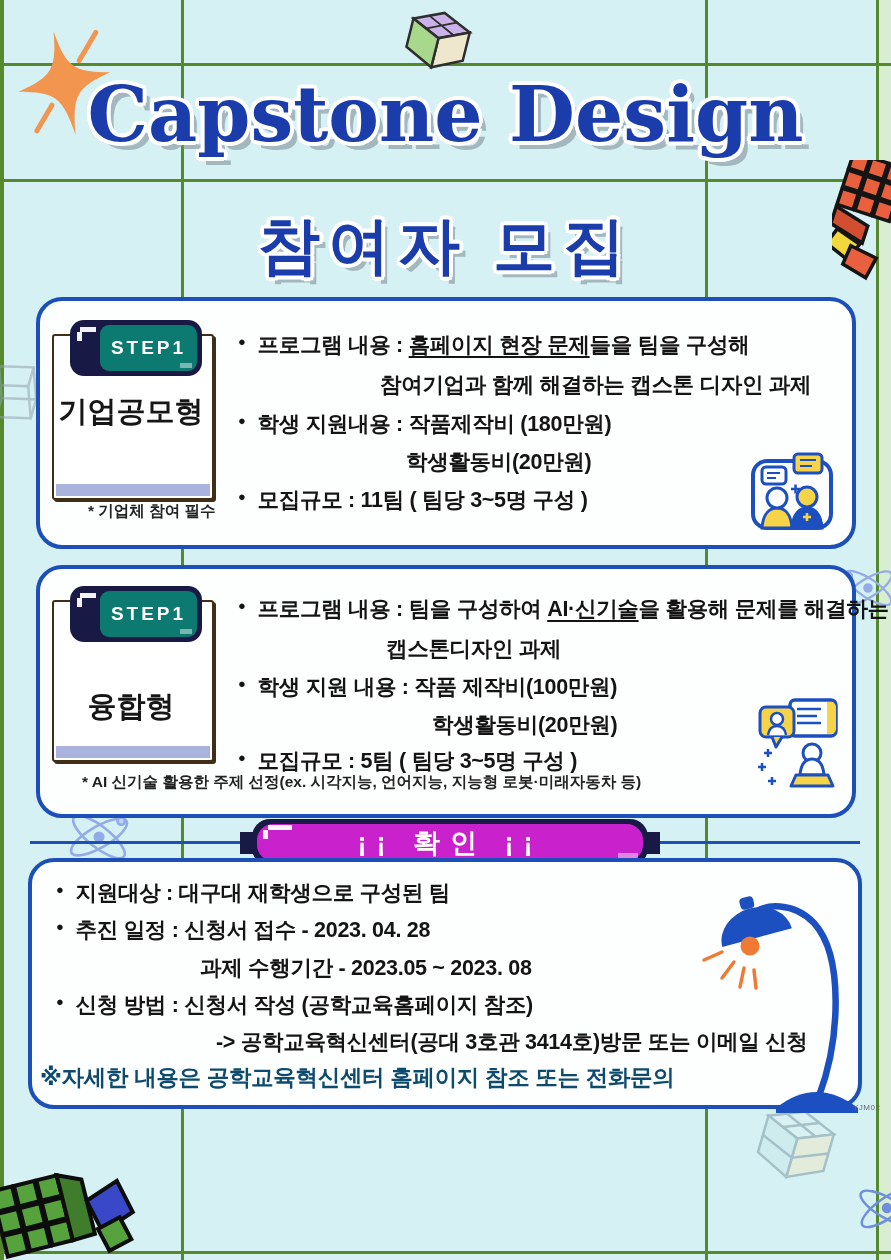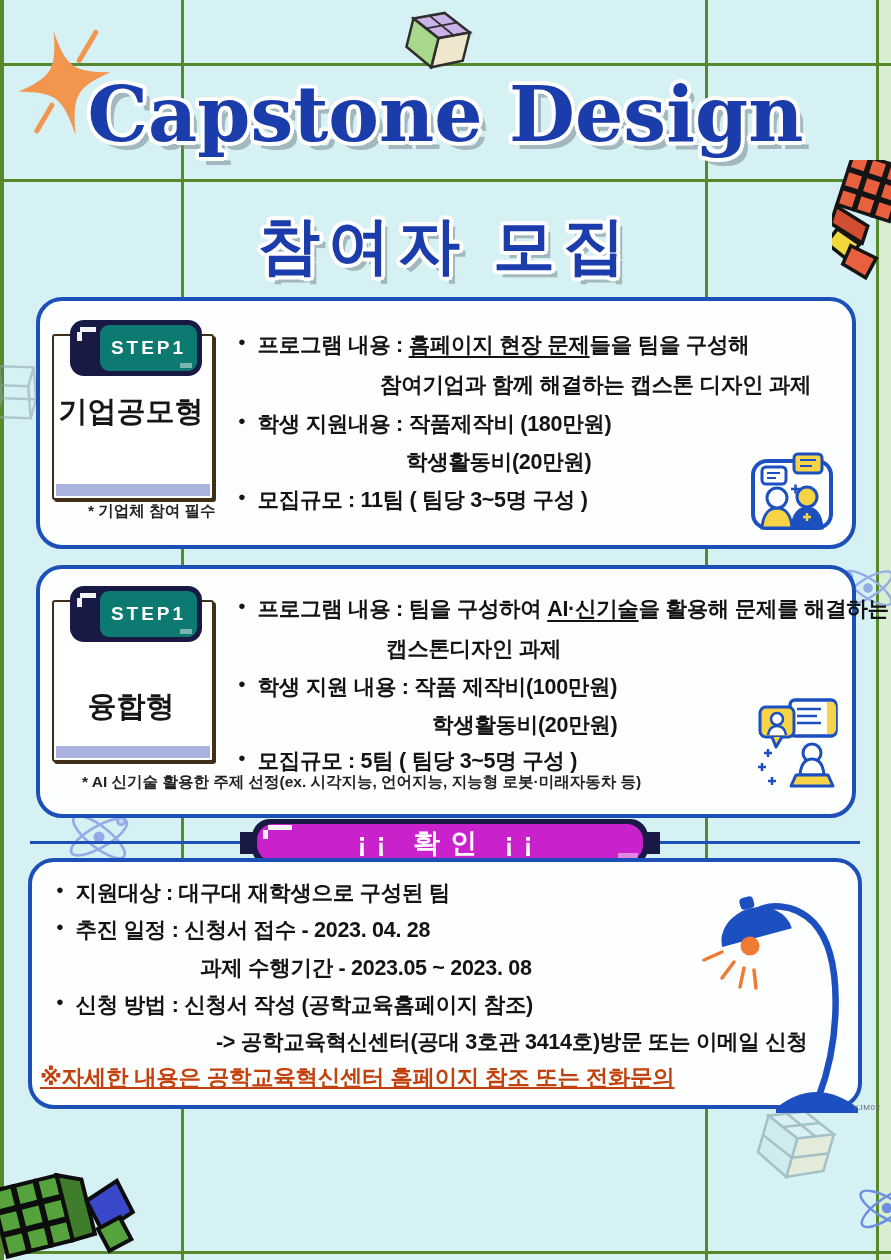--- a/index.html
+++ b/index.html
@@ -25,21 +25,21 @@
   .pixelbtn .sh{position:absolute;right:10px;bottom:8px;width:12px;height:5px;background:rgba(255,255,255,.45);}
   .pixelbtn .nubL{position:absolute;left:-12px;top:50%;transform:translateY(-50%);width:13px;height:22px;background:#191945;}
   .pixelbtn .nubR{position:absolute;right:-12px;top:50%;transform:translateY(-50%);width:13px;height:22px;background:#191945;}
   .badgetxt{color:#fff;font-weight:800;font-size:19px;letter-spacing:3px;}
   .bannertxt{color:#fff;font-weight:800;font-size:27px;letter-spacing:10px;white-space:nowrap;}
   .line{position:absolute;display:flex;align-items:flex-start;gap:12px;font-size:21.5px;font-weight:700;color:#141414;white-space:nowrap;letter-spacing:-0.3px;}
   .line .dot{font-size:13px;position:relative;top:4px;}
   .med{font-weight:600;}
   .useg{text-decoration:underline;text-underline-offset:4px;text-decoration-thickness:2px;}
   .foot-note{position:absolute;font-size:15.5px;font-weight:600;color:#222;white-space:nowrap;}
-  .rednote{position:absolute;font-size:22.5px;font-weight:700;color:#c2410c;white-space:nowrap;letter-spacing:-0.3px;text-decoration:underline;}
+  .rednote{position:absolute;font-size:22.5px;font-weight:700;color:#0c4a6e;white-space:nowrap;letter-spacing:-0.3px;}
   .footer-org{position:absolute;width:100%;text-align:center;font-weight:900;font-size:43px;letter-spacing:2px;color:#0f0f0f;white-space:nowrap;
     text-shadow:-2px -2px 0 #fff,2px -2px 0 #fff,-2px 2px 0 #fff,2px 2px 0 #fff,5px 6px 0 #9fb4ba;}
   .contact{position:absolute;font-weight:900;color:#1547c5;white-space:nowrap;}
   .blueline{position:absolute;background:#1c4fb8;}
   .wm{position:absolute;font-size:8px;color:#667;letter-spacing:.5px;}
 </style>
 </head>
 <body>
 
 <div id="poster">

